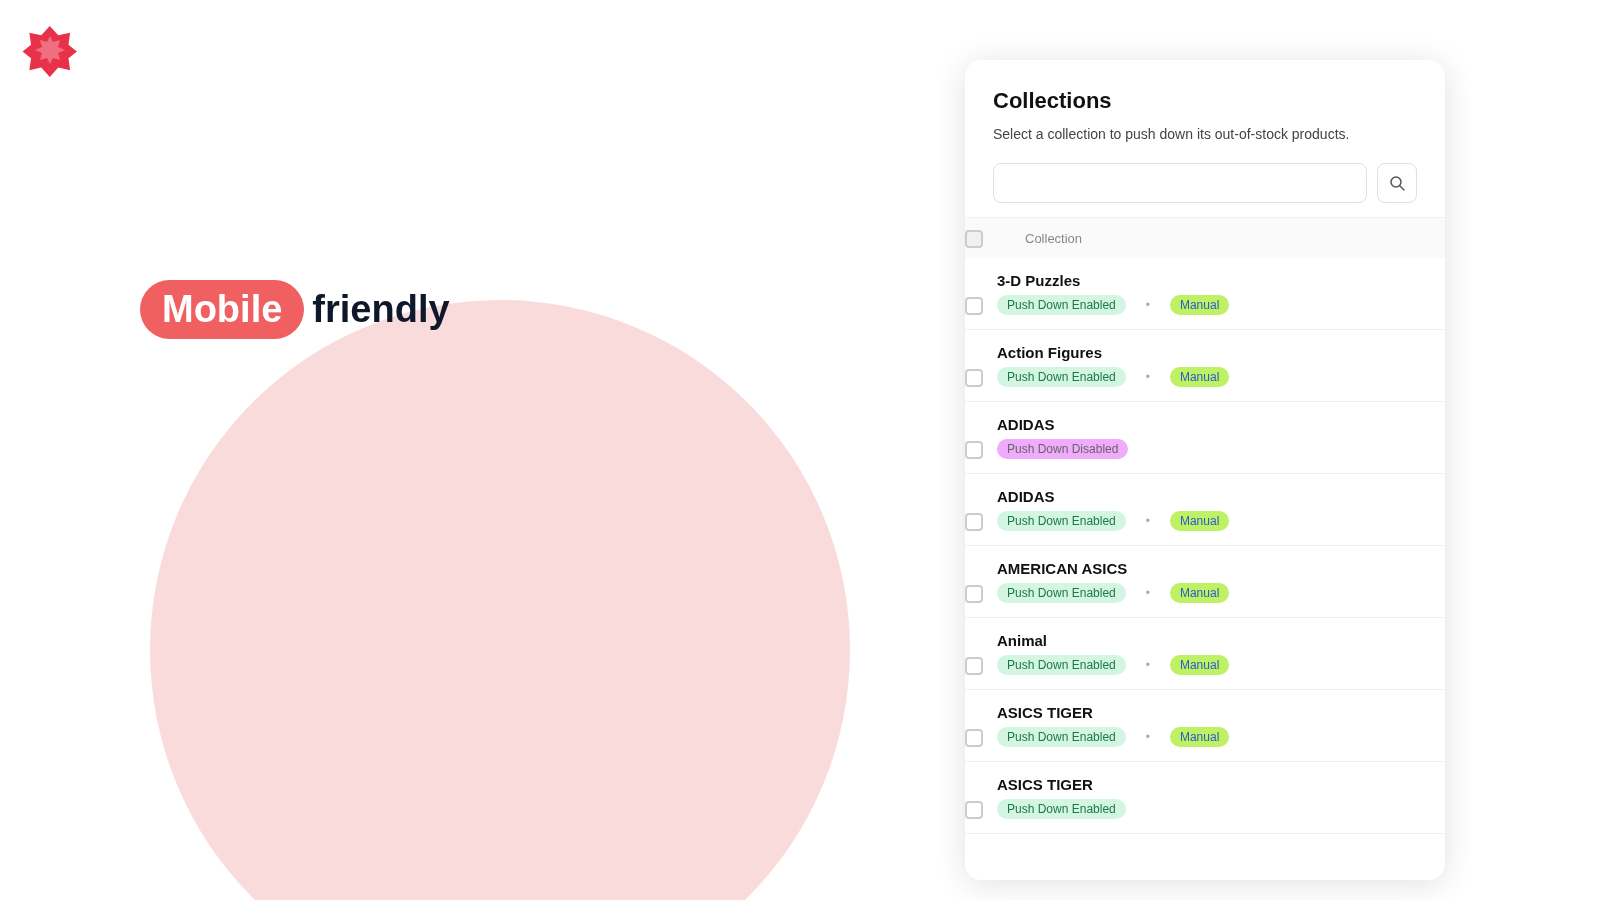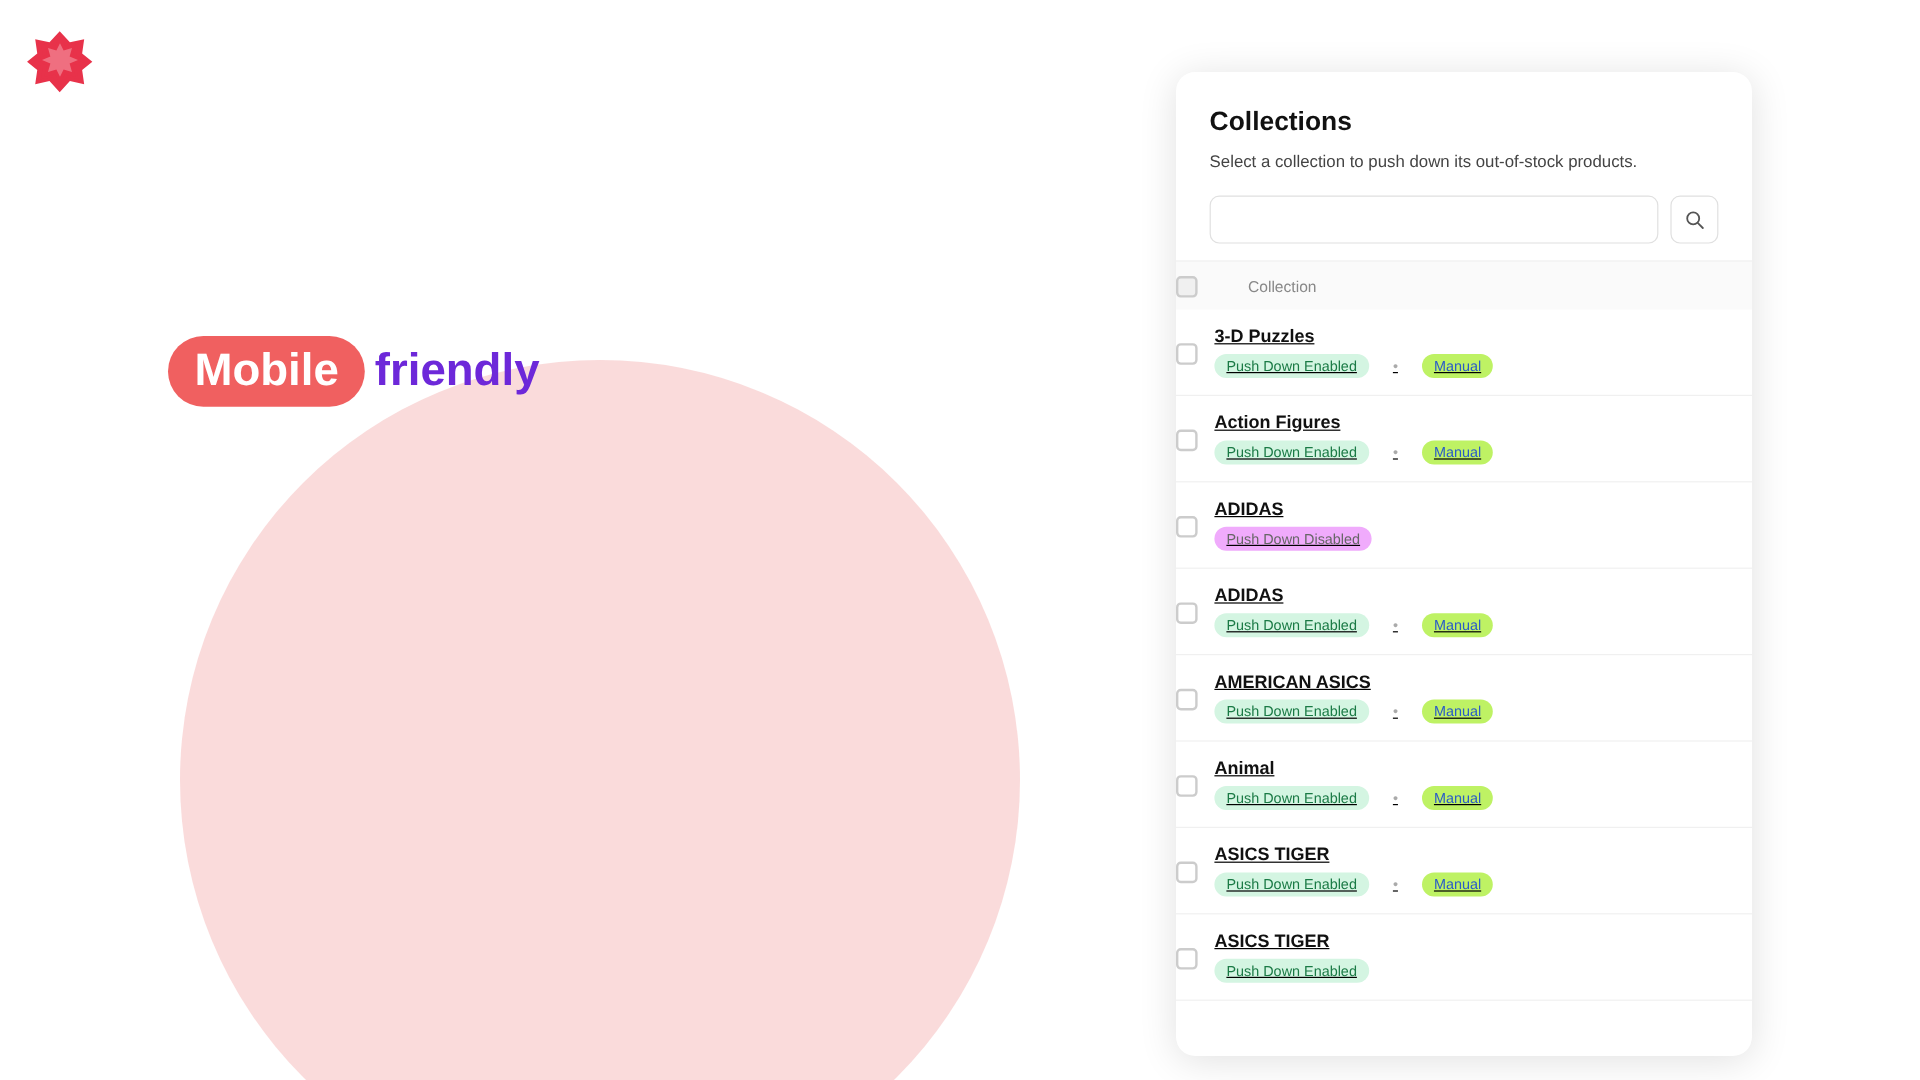--- a/index.html
+++ b/index.html
@@ -52,28 +52,28 @@
       background: #f06060;
       color: #ffffff;
       font-size: 38px;
       font-weight: 700;
       padding: 8px 22px;
       border-radius: 30px;
     }
     .hero-friendly {
       font-size: 38px;
       font-weight: 700;
-      color: #6d28d9;
+      color: #0f172a;
     }
 
     
     .panel {
       position: absolute;
       top: 60px;
-      right: 140px;
+      right: 155px;
       width: 480px;
       background: #ffffff;
       border-radius: 16px;
       box-shadow: 0 4px 32px rgba(0,0,0,0.12);
       z-index: 20;
       overflow: hidden;
       height: 820px;
     }
 
     .panel-inner {
@@ -144,25 +144,24 @@
 
     
     .collection-list {
       overflow-y: auto;
       height: 660px;
       margin: 0 -28px;
     }
 
     .collection-item {
       display: flex;
-      align-items: center;
+      align-items: flex-end;
       padding: 14px 28px;
       border-bottom: 1px solid #f0f0f0;
       cursor: pointer;
-      text-decoration: underline;
     }
 
     .checkbox {
       width: 18px;
       height: 18px;
       border: 2px solid #cccccc;
       border-radius: 4px;
       margin-right: 14px;
       flex-shrink: 0;
       margin-top: 2px;

